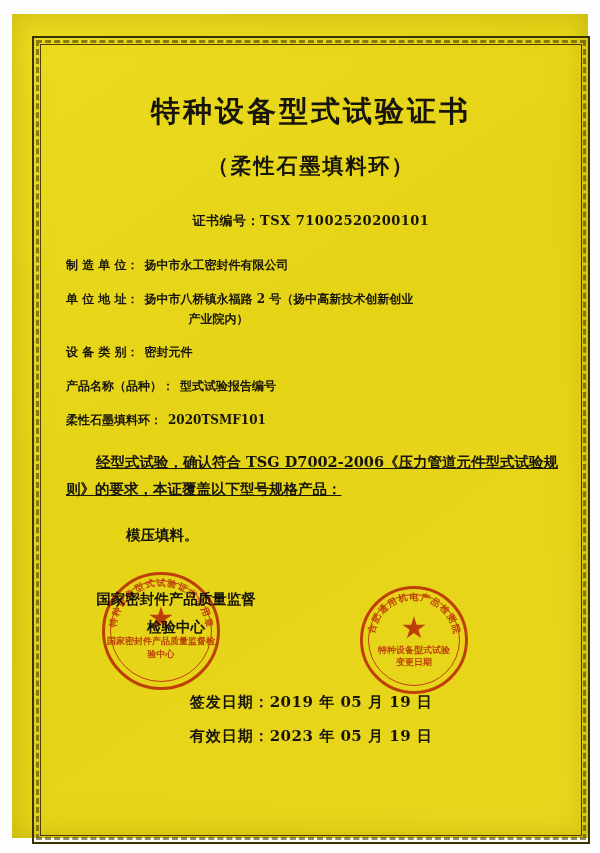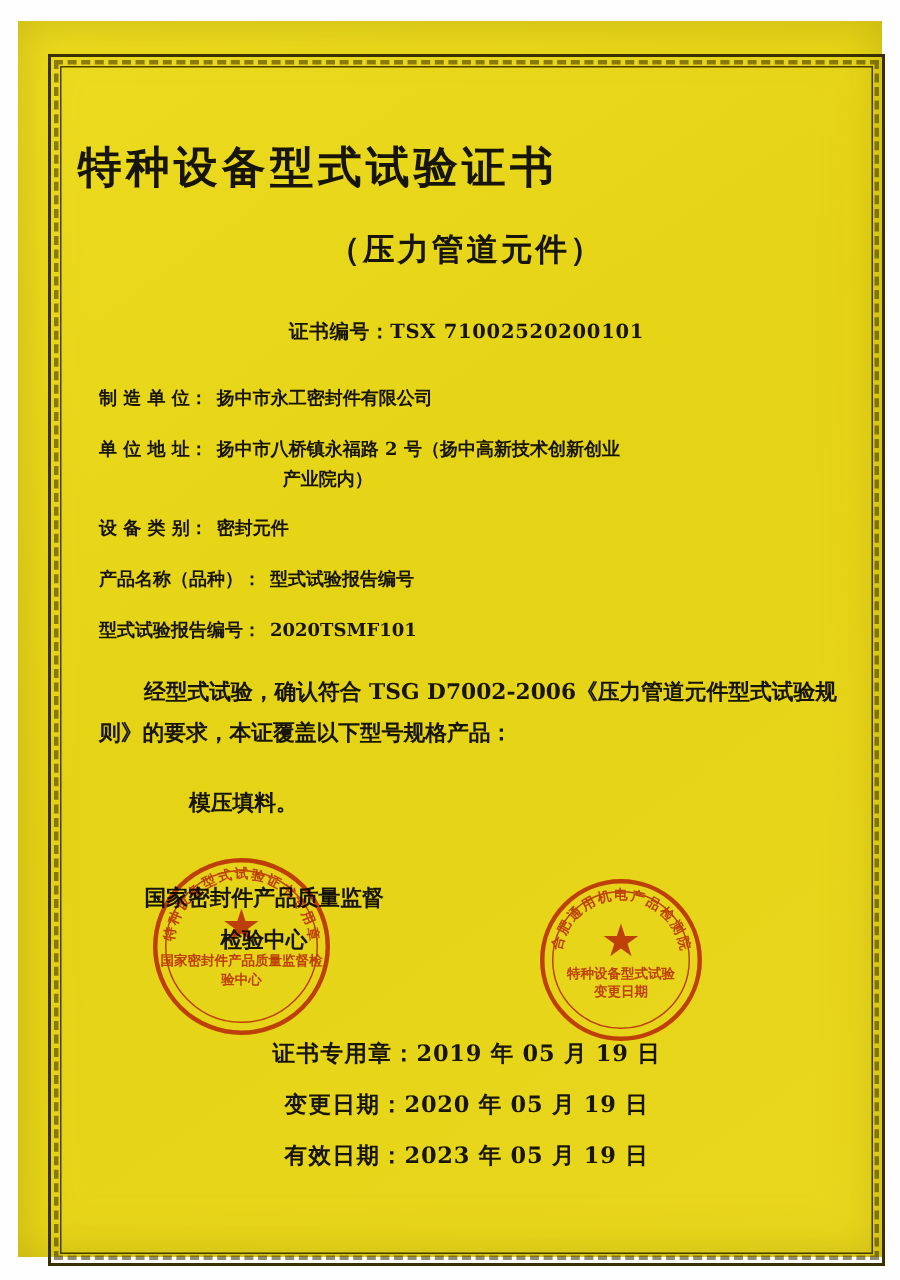--- a/index.html
+++ b/index.html
@@ -61,21 +61,21 @@
     border: 3px dashed rgba(60,50,0,0.55);
   }
   .content {
     position: absolute;
     left: 40px;
     top: 40px;
     width: 518px;
     height: 772px;
   }
   .title {
-    text-align: left;
+    text-align: center;
     font-size: 29px;
     font-weight: bold;
     letter-spacing: 3px;
     color: #17140a;
     margin-top: 38px;
     font-family: "DejaVu Serif", serif;
   }
   .subtitle {
     text-align: center;
     font-size: 21px;
@@ -121,20 +121,21 @@
   }
   .para {
     margin-top: 18px;
     padding-left: 14px;
     padding-right: 8px;
     font-size: 14.5px;
     font-weight: bold;
     color: #17140a;
     line-height: 1.85;
     text-indent: 30px;
+    text-decoration: underline;
   }
   .para2 {
     margin-top: 24px;
     padding-left: 14px;
     font-size: 14.5px;
     font-weight: bold;
     color: #17140a;
     text-indent: 60px;
   }
   .orgs {
@@ -257,21 +258,21 @@
 
 <div class="page">
   <div class="cert">
     <div class="border-dash"></div>
     <div class="border-outer"></div>
     <div class="border-inner"></div>
 
     <div class="content">
 
       <div class="title">特种设备型式试验证书</div>
-      <div class="subtitle">（压力管道元件）</div>
+      <div class="subtitle">（柔性石墨填料环）</div>
 
       <div class="cert-no">
         <span>证书编号：</span><span>TSX 71002520200101</span>
       </div>
 
       <div class="fields">
 
         <div class="field-row">
           <span class="field-label">制 造 单 位：</span>
           <span class="field-value">扬中市永工密封件有限公司</span>
@@ -289,42 +290,39 @@
           <span class="field-label">设 备 类 别：</span>
           <span class="field-value">密封元件</span>
         </div>
 
         <div class="field-row">
           <span class="field-label">产品名称（品种）：</span>
           <span class="field-value">型式试验报告编号</span>
         </div>
 
         <div class="field-row">
-          <span class="field-label">型式试验报告编号：</span>
+          <span class="field-label">柔性石墨填料环：</span>
           <span class="field-value">2020TSMF101</span>
         </div>
 
       </div>
 
       <div class="para">经型式试验，确认符合 TSG D7002-2006《压力管道元件型式试验规则》的要求，本证覆盖以下型号规格产品：</div>
       <div class="para2">模压填料。</div>
 
       <div class="orgs">
         <div class="org-left">
           <div>国家密封件产品质量监督</div>
           <div>检验中心</div>
         </div>
       </div>
 
       <div class="dates">
         <div class="date-row">
-          <span class="date-label">证书专用章：</span><span>2019 年 05 月 19 日</span>
-        </div>
-        <div class="date-row">
-          <span class="date-label">变更日期：</span><span>2020 年 05 月 19 日</span>
+          <span class="date-label">签发日期：</span><span>2019 年 05 月 19 日</span>
         </div>
         <div class="date-row">
           <span class="date-label">有效日期：</span><span>2023 年 05 月 19 日</span>
         </div>
       </div>
 
     </div>
 
     <div class="seal seal1">
       <div class="seal-inner"></div>

